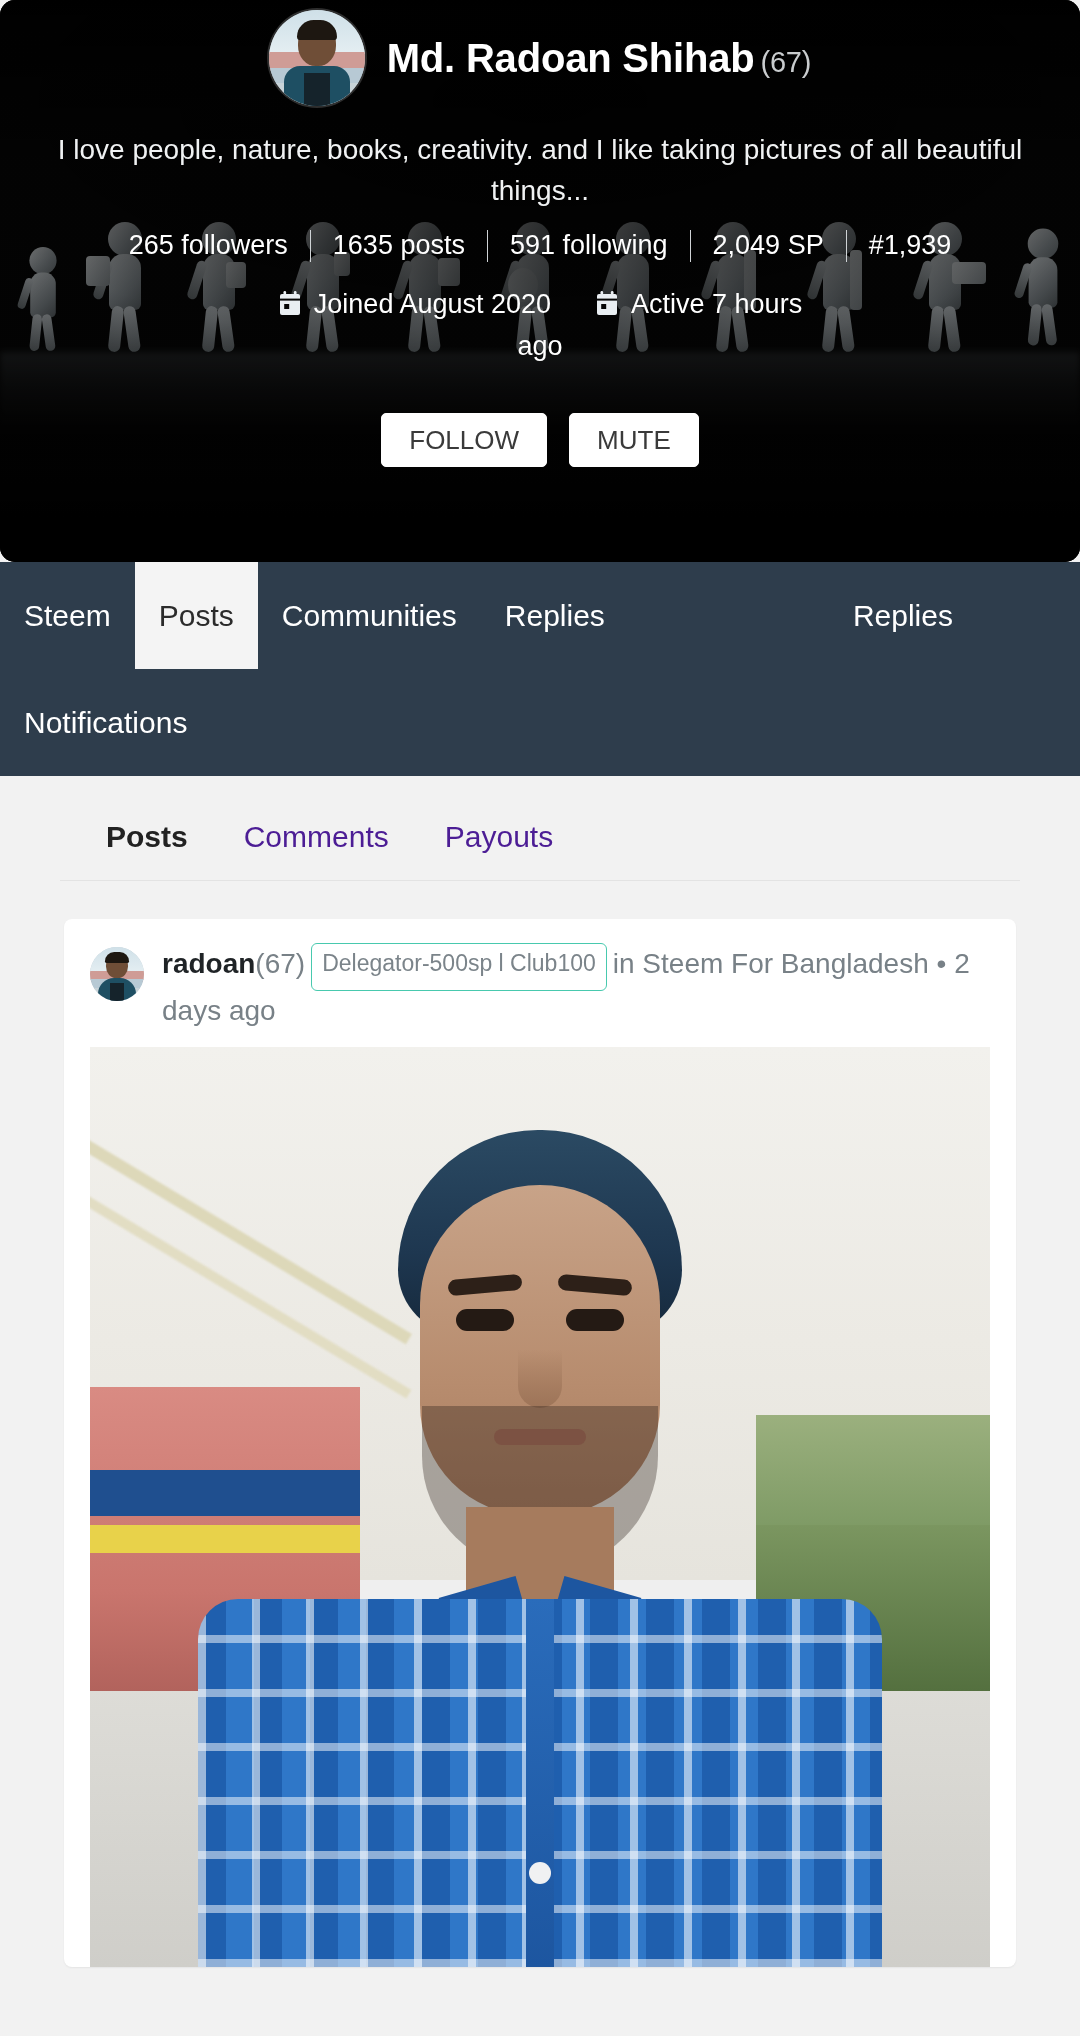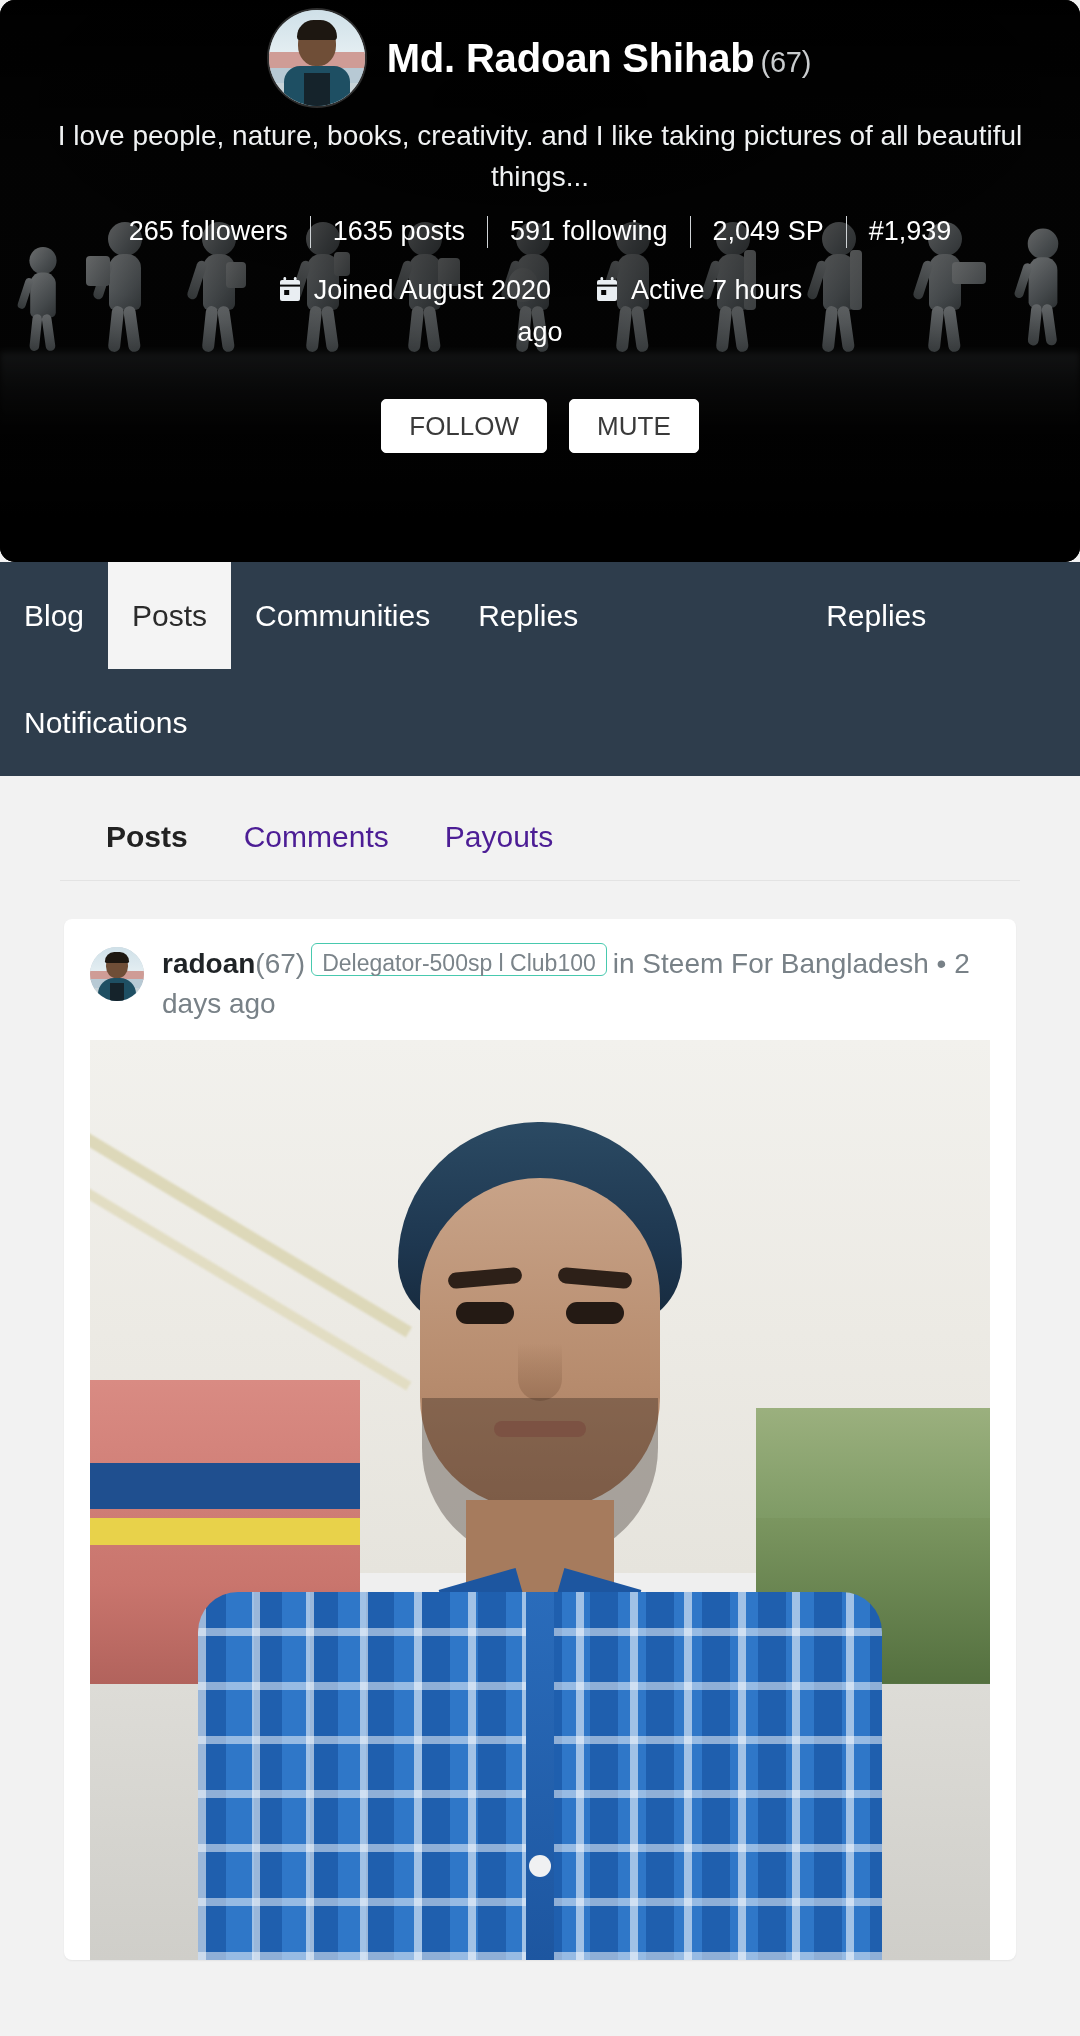--- a/index.html
+++ b/index.html
@@ -146,21 +146,21 @@
     white-space: nowrap;
   }
   .profile-rep {
     font-size: 29px;
     font-weight: 400;
     color: #c9ccce;
     margin-left: 6px;
   }
 
   .profile-about {
-    margin: 10px auto 0;
+    margin: 24px auto 0;
     width: 1000px;
     font-size: 28px;
     line-height: 1.46;
     color: #f0f2f3;
     text-align: center;
   }
 
   .stats-row {
     margin-top: 18px;
     display: flex;
@@ -303,21 +303,21 @@
   }
   .post-author { color: #1f2326; font-weight: 700; }
   .post-rep { color: #788187; }
   .badge {
     display: inline-block;
     border: 1px solid #48c9ae;
     border-radius: 6px;
     color: #7b848a;
     font-size: 23px;
     line-height: 1;
-    padding: 8px 10px 0;
+    padding: 8px 10px 15px;
     margin: 0 6px;
     vertical-align: 2px;
     white-space: nowrap;
   }
   .post-community { color: #788187; }
 
   .post-image {
     position: relative;
     margin: 0 26px;
     height: 920px;
@@ -519,21 +519,21 @@
     <div class="action-row">
       <button class="btn-light">FOLLOW</button>
       <button class="btn-light">MUTE</button>
     </div>
 
   </div>
 </div>
 
 <div class="navbar">
   <div class="nav-row">
-    <div class="nav-item">Blog</div>
+    <div class="nav-item">Steem</div>
     <div class="nav-item active">Posts</div>
     <div class="nav-item">Communities</div>
     <div class="nav-item">Replies</div>
     <div class="nav-spacer"></div>
     <div class="nav-item">Replies</div>
   </div>
   <div class="nav-row">
     <div class="nav-item">Notifications</div>
   </div>
 </div>

